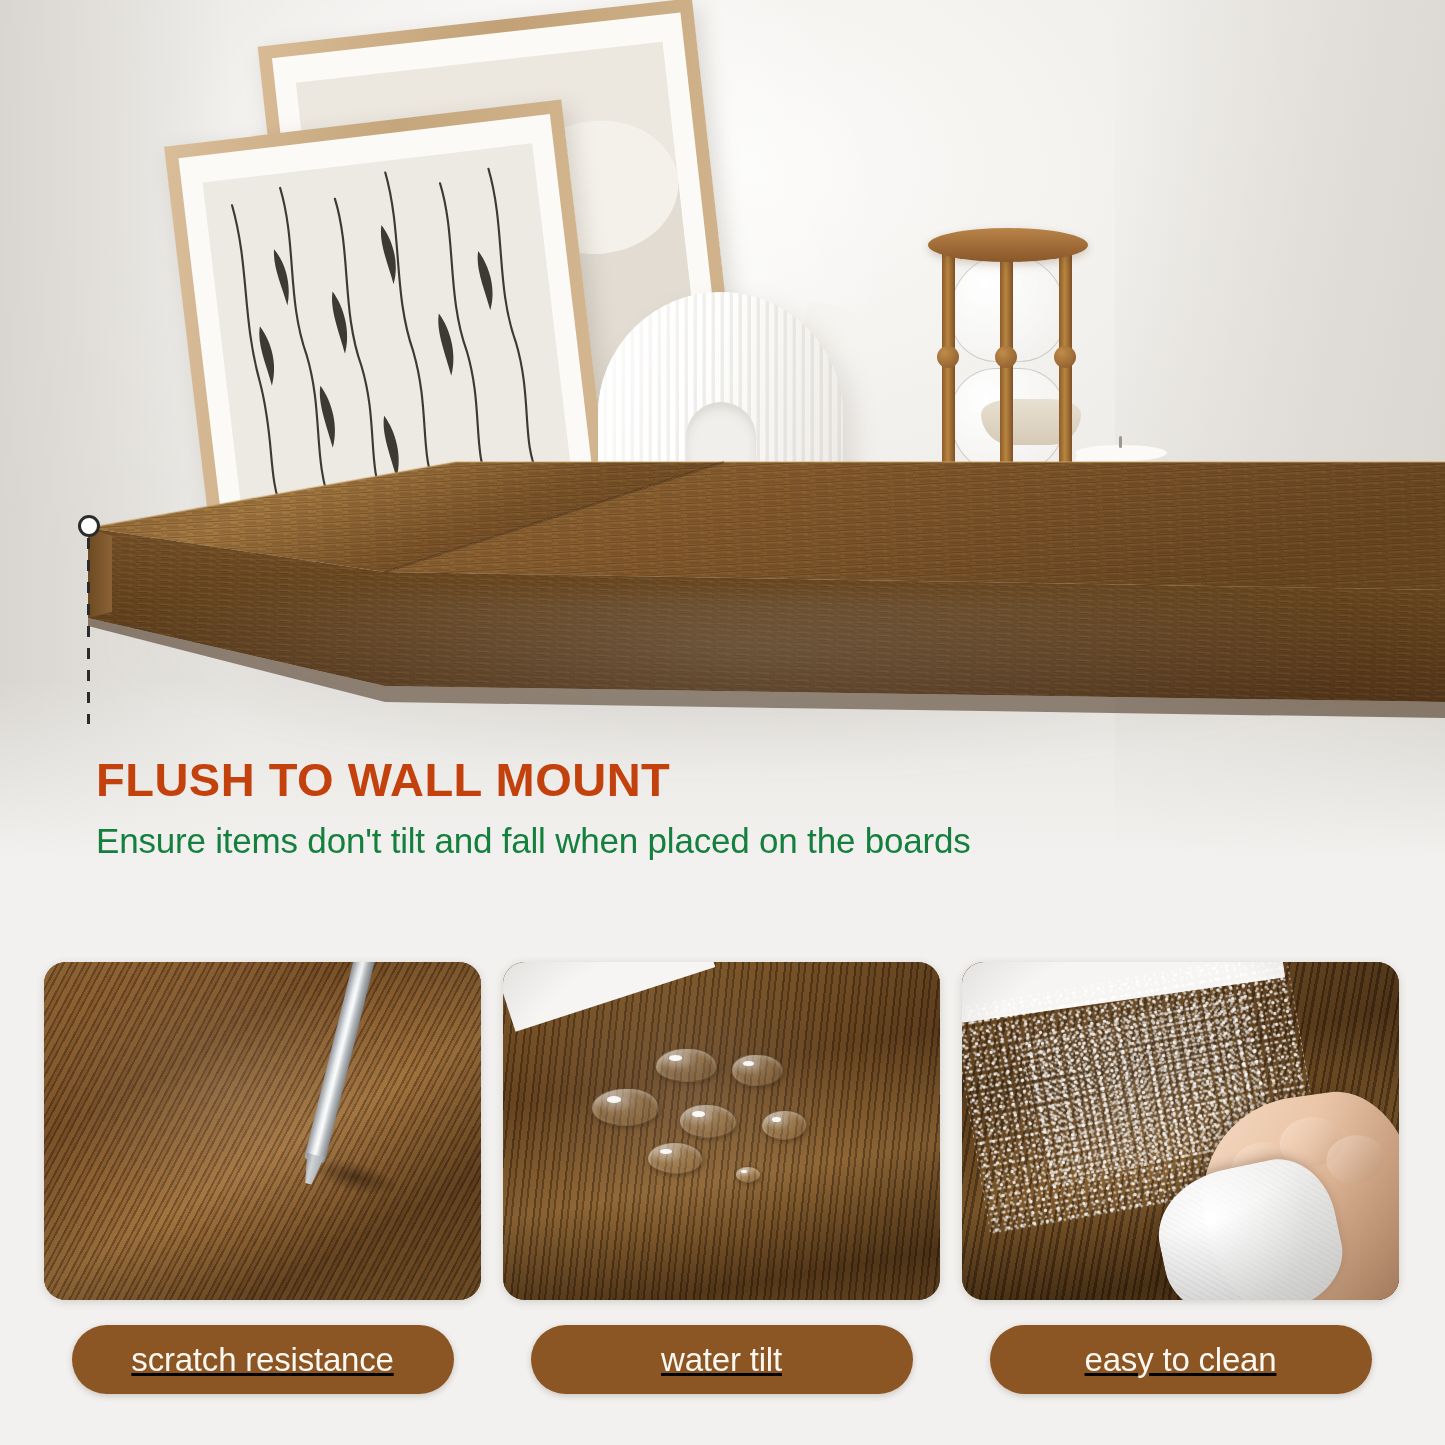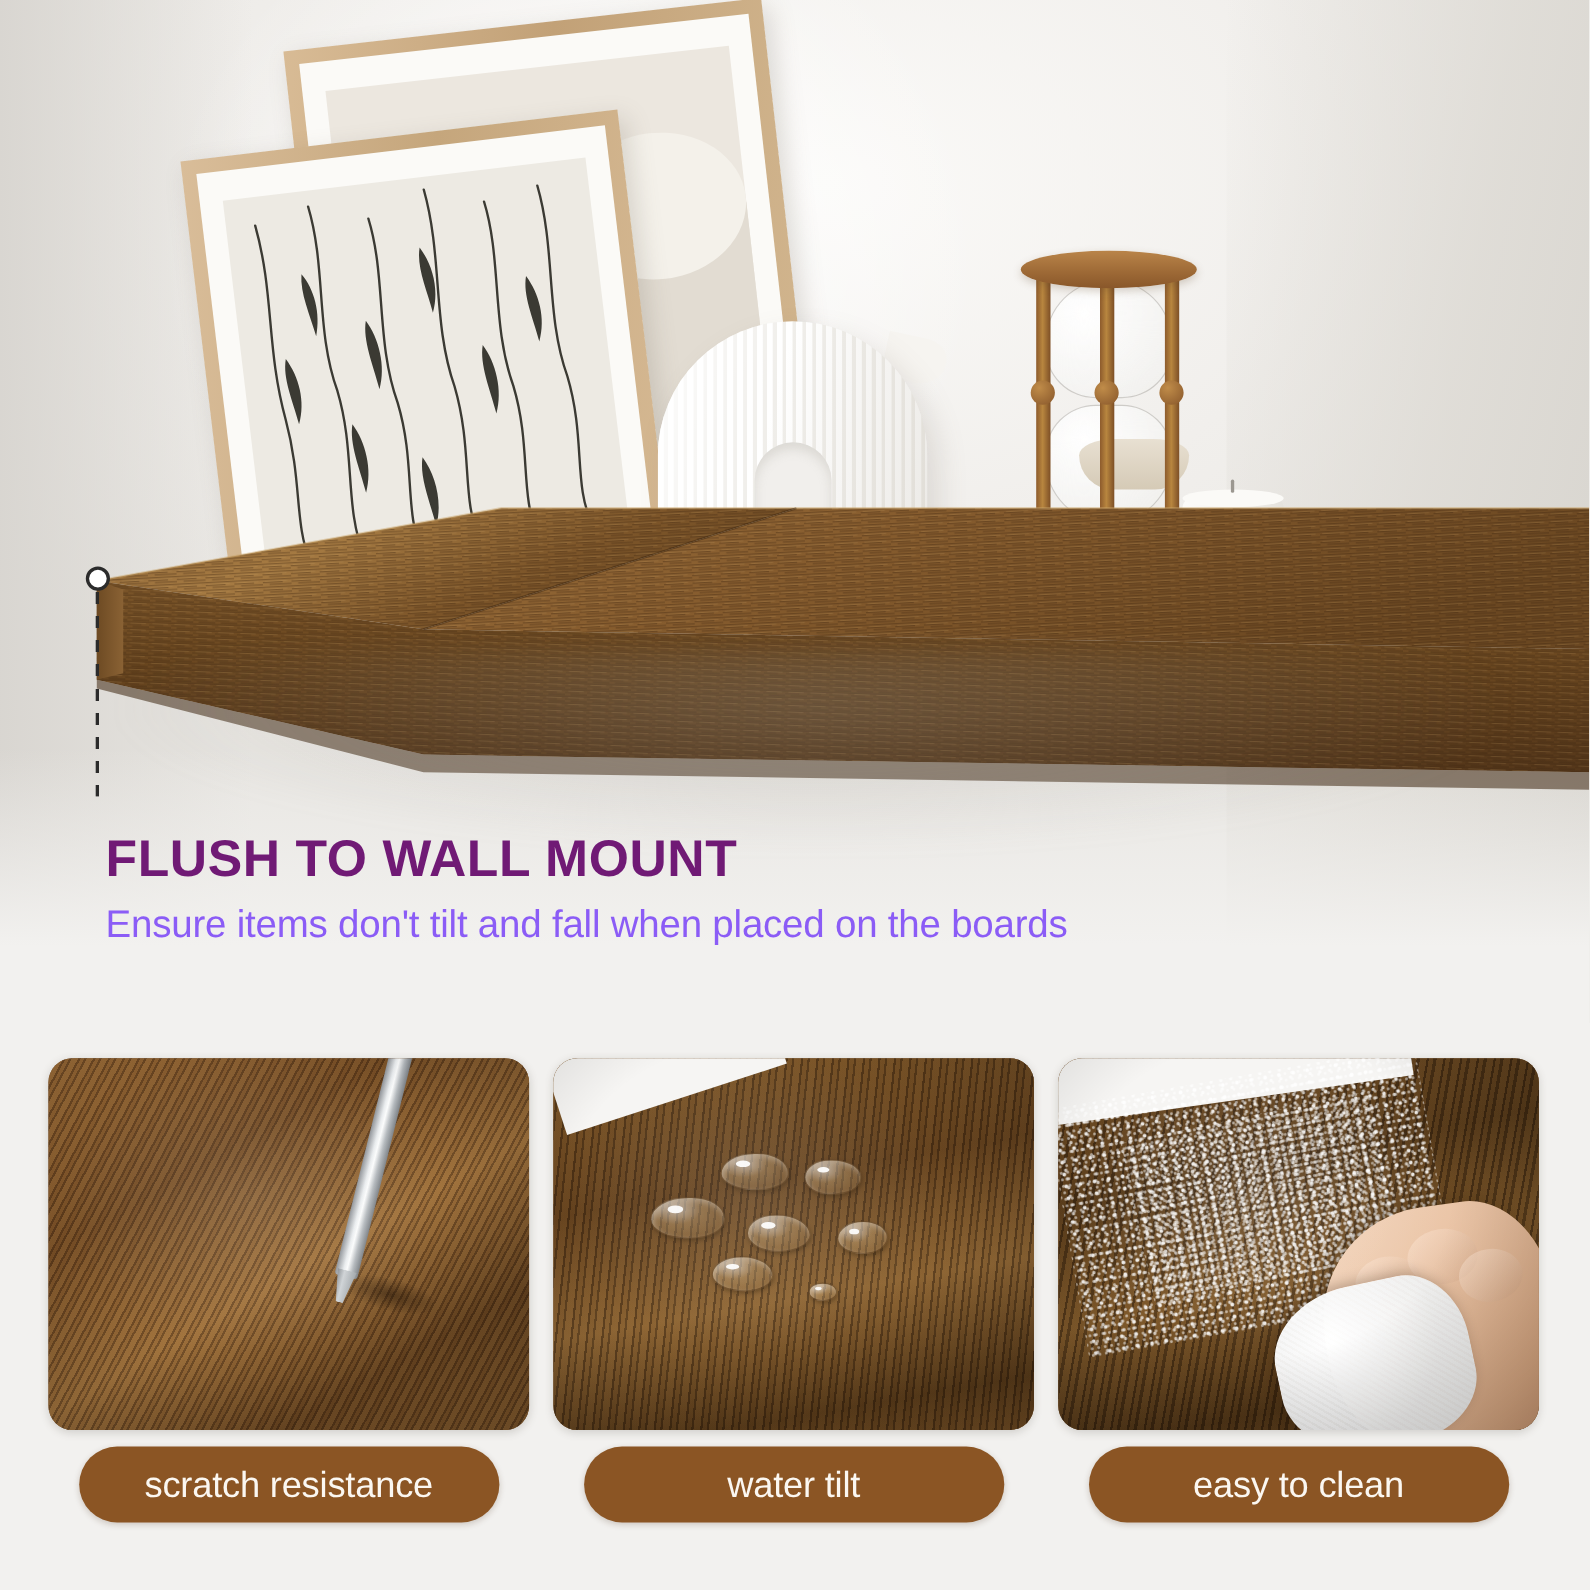--- a/index.html
+++ b/index.html
@@ -309,30 +309,30 @@
     background: repeating-linear-gradient(180deg, #2b2b2b 0px, #2b2b2b 11px, rgba(0,0,0,0) 11px, rgba(0,0,0,0) 22px);
     z-index: 30;
   }
 
   
   .flush-title {
     position: absolute;
     left: 96px; top: 752px;
     font-size: 47px;
     font-weight: bold;
-    color: #701a75;
+    color: #c2410c;
     letter-spacing: .5px;
     white-space: nowrap;
     z-index: 25;
   }
   .flush-sub {
     position: absolute;
     left: 96px; top: 821px;
     font-size: 35px;
-    color: #8b5cf6;
+    color: #15803d;
     letter-spacing: -.2px;
     white-space: nowrap;
     z-index: 25;
   }
 
   
   .bottom {
     position: absolute;
     left: 0; top: 930px;
     width: 1445px; height: 515px;
@@ -477,28 +477,29 @@
     background:
       radial-gradient(circle at 30% 30%, rgba(255,255,255,.98) 0%, rgba(238,238,238,.9) 60%),
       repeating-linear-gradient(42deg, rgba(214,214,214,.55) 0px, rgba(214,214,214,.55) 2px, rgba(255,255,255,.9) 2px, rgba(255,255,255,.9) 5px);
     border-radius: 44% 30% 38% 46% / 40% 44% 36% 42%;
     transform: rotate(-12deg);
     box-shadow: -3px -3px 12px rgba(40,22,8,.28);
   }
 
   
   .pill {
-    margin: 15px auto 0;
+    margin: 25px auto 0;
     width: 382px; height: 69px;
     background: #8b5524;
     border-radius: 36px;
     display: flex;
     align-items: center;
     justify-content: center;
     box-shadow: 0 2px 6px rgba(70,42,18,.22);
+    text-decoration: underline;
   }
   .pill-label {
     color: #fbf7f1;
     font-size: 33px;
     letter-spacing: -.2px;
     white-space: nowrap;
   }
 </style>
 </head>
 <body>

